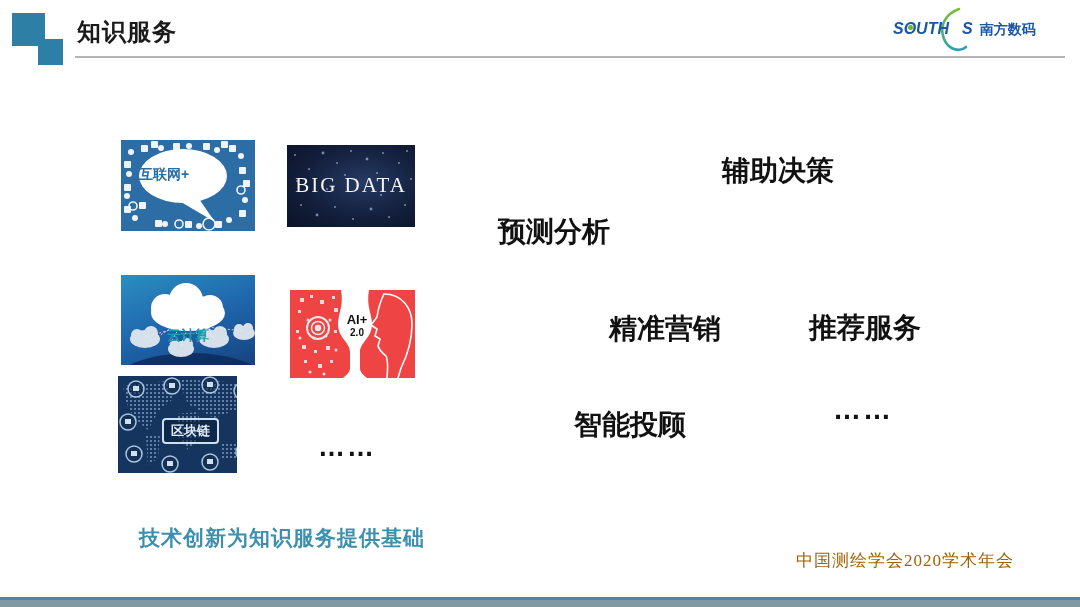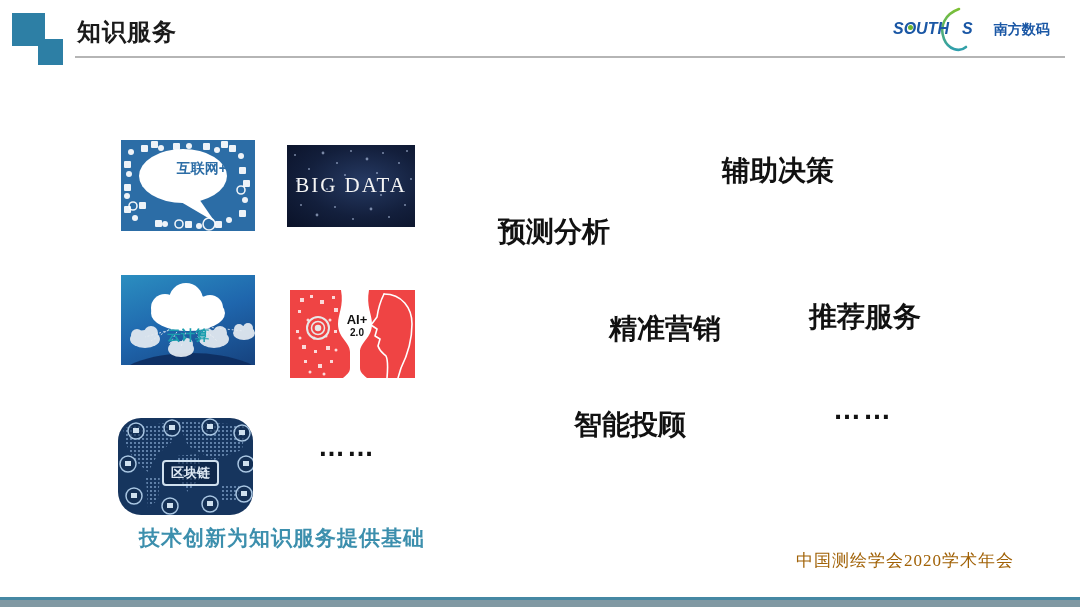--- a/index.html
+++ b/index.html
@@ -12,35 +12,35 @@
   .sq-big { left:12px; top:13px; width:33px; height:33px; }
   .sq-small { left:38px; top:39px; width:25px; height:26px; }
   .page-title { position:absolute; left:77px; top:16px; font-size:24px; font-weight:bold; color:#1a1a1a; letter-spacing:1px; }
   .header-rule { position:absolute; left:75px; top:56px; width:990px; height:2px; background:#b5b5b5; }
 
   .brand { position:absolute; left:893px; top:12px; width:170px; height:40px; }
   .brand-swoosh { position:absolute; left:44px; top:-6px; width:32px; height:50px; }
   .brand-text { position:absolute; left:0; top:8px; white-space:nowrap; }
   .brand-en1 { font-style:italic; font-weight:bold; font-size:16px; color:#1a57a5; letter-spacing:0px; }
   .brand-en2 { font-style:italic; font-weight:bold; font-size:16px; color:#1a57a5; margin-left:13px; }
-  .brand-cn { font-weight:bold; font-size:14px; color:#1a57a5; margin-left:21px; }
+  .brand-cn { font-weight:bold; font-size:14px; color:#1a57a5; margin-left:7px; }
   .o-dot { position:absolute; left:15px; top:13px; width:5px; height:5px; border-radius:50%; background:#6cb52e; }
 
   
   .tile { position:absolute; overflow:hidden; }
   .tile svg { position:absolute; left:0; top:0; }
   .t-internet { left:121px; top:140px; width:134px; height:91px; background:#2c6da6; }
   .t-bigdata { left:287px; top:145px; width:128px; height:82px;
                background:radial-gradient(ellipse at 60% 45%, #263a63 0%, #131f3c 55%, #0a1228 100%); }
   .t-cloud { left:121px; top:275px; width:134px; height:90px;
              background:linear-gradient(160deg,#2b8ec0 0%, #1f66ad 50%, #16427e 100%); }
   .t-ai { left:290px; top:290px; width:125px; height:88px; background:#ef4444; }
-  .t-blockchain { left:118px; top:418px; width:135px; height:97px; background:#16355e;border-radius:23px; }
-
-  .bubble-label { position:absolute; left:18px; top:20px; width:88px; text-align:right;
+  .t-blockchain { left:118px; top:376px; width:119px; height:97px; background:#16355e; }
+
+  .bubble-label { position:absolute; left:18px; top:26px; width:88px; text-align:left;
                   font-size:14px; font-weight:bold; color:#2c6da6; }
   .bigdata-label { position:absolute; left:0; top:28px; width:100%; text-align:center;
                    font-family:"Liberation Serif","DejaVu Serif",serif; font-size:21px;
                    letter-spacing:2px; color:#f4f4f4; }
   .cloud-label { position:absolute; left:0; top:28px; width:100%; text-align:center;
                  font-size:14px; font-weight:bold; color:#1a9fae;margin-top:24px; }
   .ai-label { position:absolute; left:47px; top:22px; width:40px; text-align:center;
               font-size:13px; font-weight:bold; color:#111; }
   .ai-sublabel { position:absolute; left:47px; top:37px; width:40px; text-align:center;
                  font-size:10px; font-weight:bold; color:#111; }
@@ -48,21 +48,21 @@
                  border:2px solid #cfe0ee; border-radius:4px; background:rgba(10,30,60,.55);
                  font-size:13px; font-weight:bold; color:#dfeaf5; }
 
   .ellipsis-left { position:absolute; left:318px; top:432px; font-size:27px; font-weight:bold; color:#111; letter-spacing:2px; }
 
   
   .service { position:absolute; font-size:28px; font-weight:bold; color:#111; white-space:nowrap; }
   .s0 { left:722px; top:152px; }
   .s1 { left:498px; top:213px; }
   .s2 { left:609px; top:310px; }
-  .s3 { left:809px; top:298px; }
+  .s3 { left:809px; top:309px; }
   .s4 { left:574px; top:406px; }
   .s5 { left:833px; top:394px; letter-spacing:2px; }
 
   
   .footer-left { position:absolute; left:139px; top:524px; font-size:21px; font-weight:bold; color:#3c8fad; letter-spacing:1px; }
   .footer-right { position:absolute; left:796px; top:549px; font-size:17px; color:#a16207;
                   font-family:"Liberation Serif","DejaVu Serif",serif; letter-spacing:1px; }
   .bottom-line { position:absolute; left:0; top:597px; width:1080px; height:3px; background:#4688a3; }
   .bottom-band { position:absolute; left:0; top:600px; width:1080px; height:7px; background:#8199a3; }
 </style>

